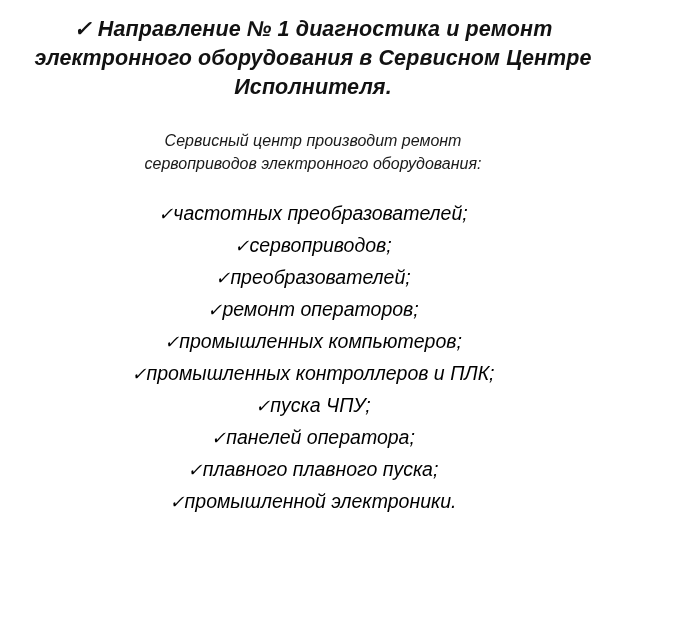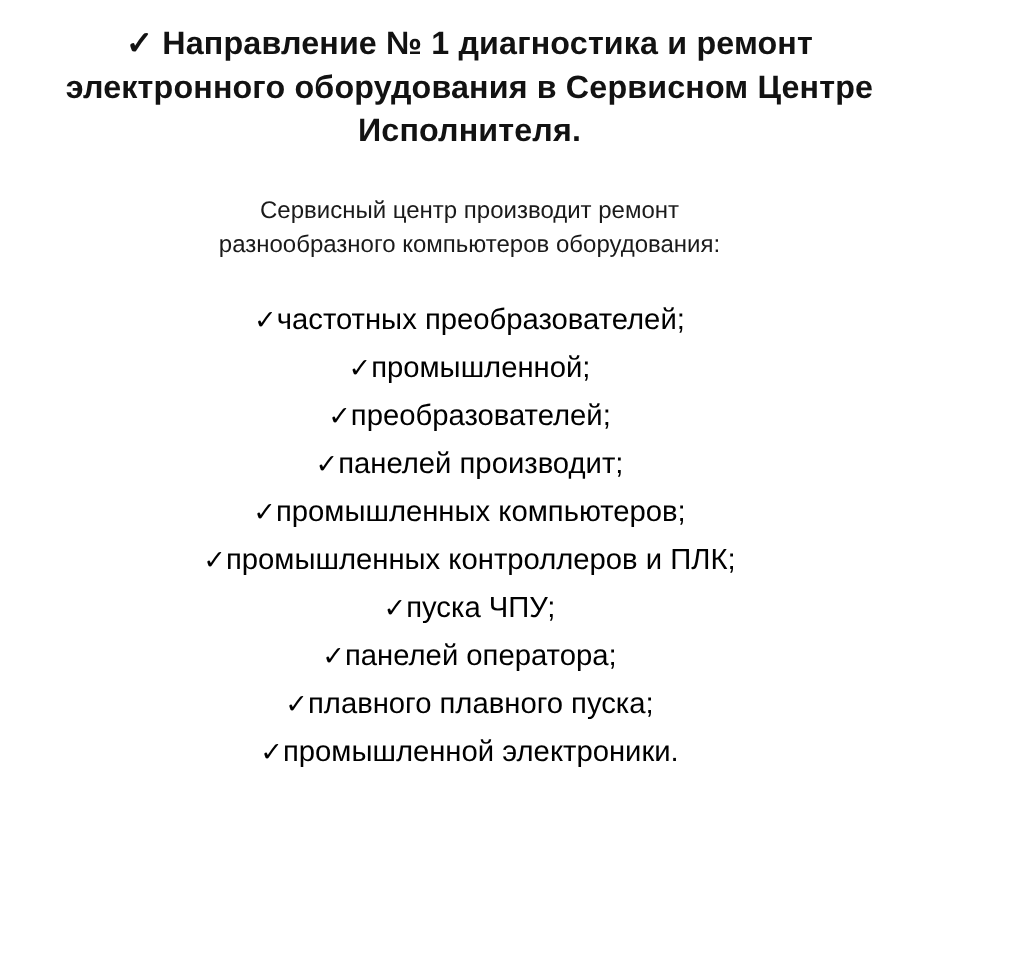--- a/index.html
+++ b/index.html
@@ -13,20 +13,21 @@
     font-family: "Liberation Sans", sans-serif;
     color: #1a1a1a;
     overflow: hidden;
   }
   .page {
     width: 636px;
     height: 635px;
     box-sizing: border-box;
     padding: 10px 30px 0 20px;
     display: block;
+    font-style: italic;
   }
   .heading {
     font-size: 21.5px;
     font-weight: bold;
     line-height: 1.35;
     text-align: center;
     margin: 5px 0 0 0;
     letter-spacing: 0.1px;
     color: #121212;
   }
@@ -63,28 +64,28 @@
 <div class="page">
 
   <h1 class="heading">
     <span class="line">✓ Направление № 1 диагностика и</span>
     <span class="line">ремонт электронного оборудования в</span>
     <span class="line">Сервисном Центре Исполнителя.</span>
   </h1>
 
   <p class="intro">
     <span class="line">Сервисный центр производит ремонт</span>
-    <span class="line">разнообразного компьютеров оборудования:</span>
+    <span class="line">сервоприводов электронного оборудования:</span>
   </p>
 
   <ul class="items">
     <li><span class="check">✓</span><span>частотных преобразователей;</span></li>
-    <li><span class="check">✓</span><span>промышленной;</span></li>
+    <li><span class="check">✓</span><span>сервоприводов;</span></li>
     <li><span class="check">✓</span><span>преобразователей;</span></li>
-    <li><span class="check">✓</span><span>панелей производит;</span></li>
+    <li><span class="check">✓</span><span>ремонт операторов;</span></li>
     <li><span class="check">✓</span><span>промышленных компьютеров;</span></li>
     <li><span class="check">✓</span><span>промышленных контроллеров и ПЛК;</span></li>
     <li><span class="check">✓</span><span>пуска ЧПУ;</span></li>
     <li><span class="check">✓</span><span>панелей оператора;</span></li>
     <li><span class="check">✓</span><span>плавного плавного пуска;</span></li>
     <li><span class="check">✓</span><span>промышленной электроники.</span></li>
   </ul>
 
 </div>
 

